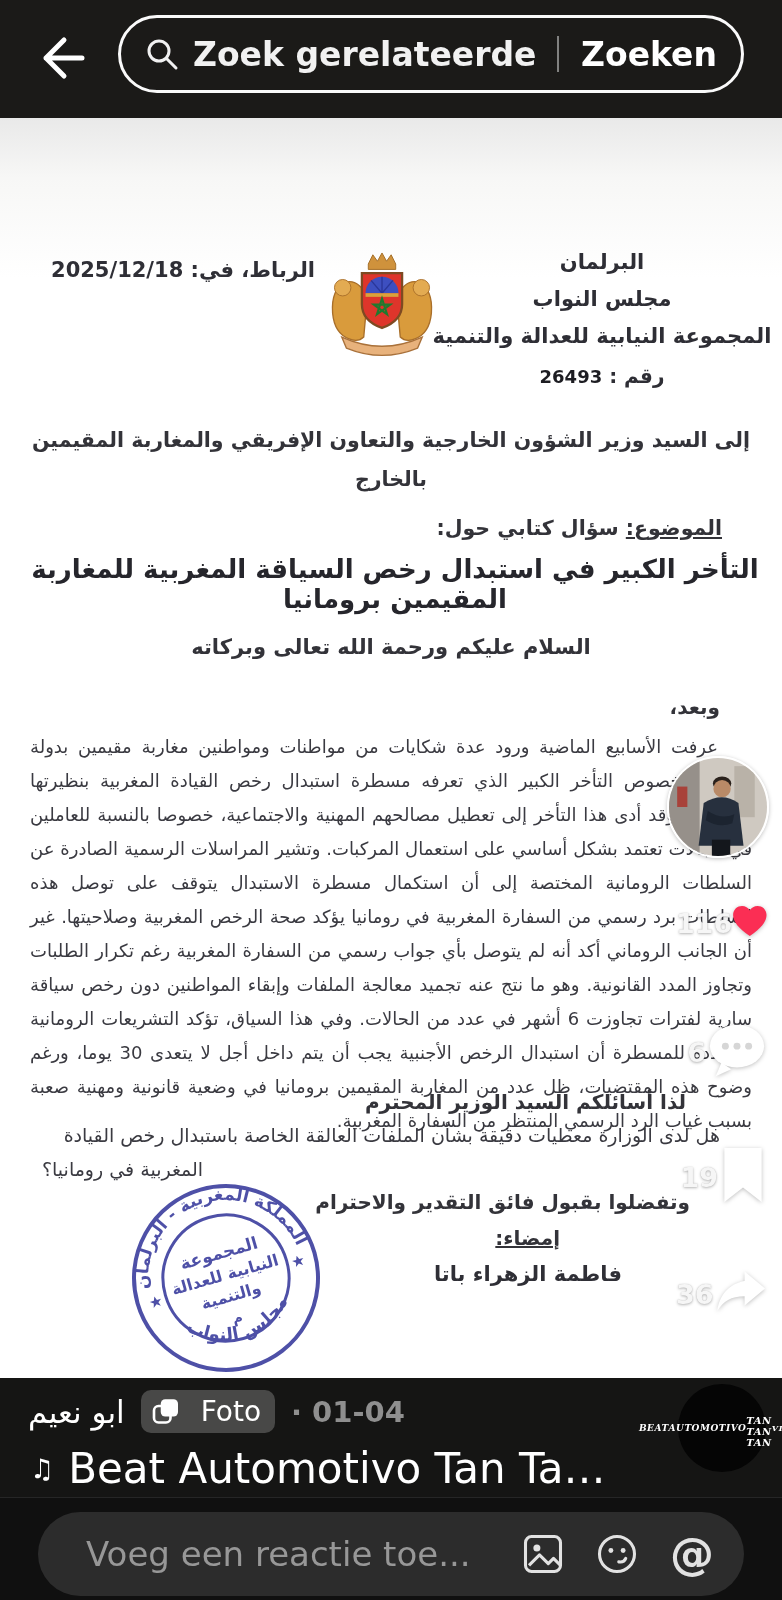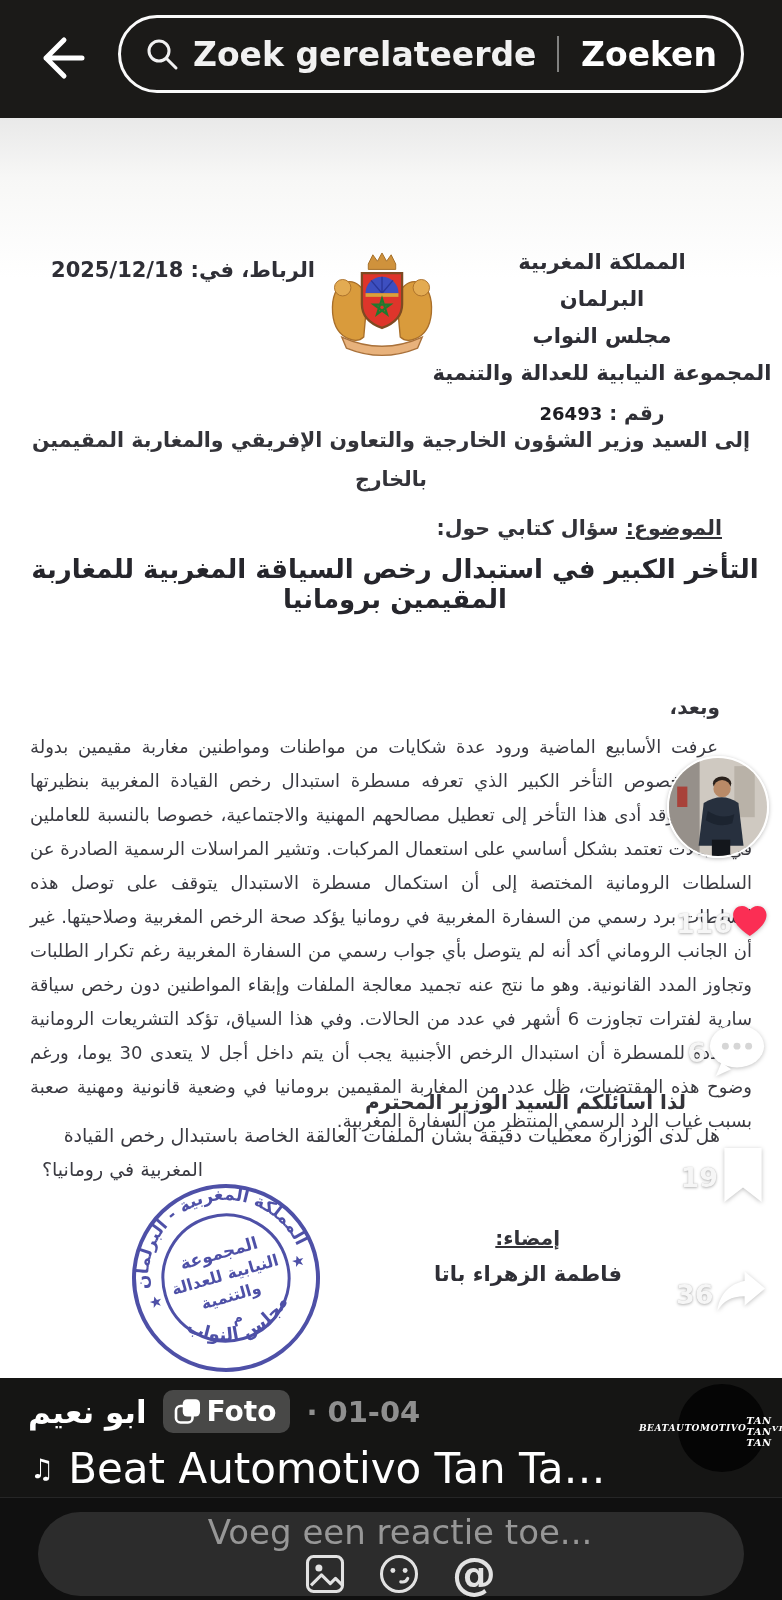--- a/index.html
+++ b/index.html
@@ -46,38 +46,38 @@
   .rail-item{position:absolute;right:14px;width:92px;display:flex;flex-direction:row;align-items:center;z-index:6;}
   .rail-count{margin-top:5px;color:#f6f6f6;font-size:27px;font-weight:bold;
               text-shadow:0 1px 3px rgba(0,0,0,.28),0 0 1px rgba(0,0,0,.2);}
   .avatar-wrap{position:absolute;right:13px;top:638px;width:98px;height:98px;border-radius:50%;overflow:hidden;
                border:2px solid #fff;box-shadow:0 1px 4px rgba(0,0,0,.25);z-index:6;cursor:pointer;}
   .ico-shadow{filter:drop-shadow(0 1px 2px rgba(0,0,0,.25));}
 
   
   .info-bar{position:absolute;top:1378px;left:0;width:782px;height:119px;background:#151514;}
   .info-row1{position:absolute;top:12px;left:28px;display:flex;align-items:center;gap:16px;}
-  .username{color:#ffffff;font-size:31px;font-weight:bold;direction:rtl;}
-  .foto-badge{display:flex;align-items:center;gap:4px;background:rgba(255,255,255,.22);border-radius:10px;
-              padding:5px 14px 5px 10px;color:#fff;font-size:28px;font-weight:bold;}
+  .username{color:#ffffff;font-size:31px;font-weight:normal;direction:rtl;}
+  .foto-badge{display:flex;align-items:center;gap:20px;background:rgba(255,255,255,.22);border-radius:10px;
+              padding:5px 14px 5px 10px;color:#fff;font-size:28px;font-weight:normal;}
   .page-ind{color:#8f8f8f;font-size:29px;font-weight:bold;display:flex;gap:10px;}
   .info-row2{position:absolute;top:66px;left:30px;display:flex;align-items:center;gap:14px;max-width:600px;}
   .music-note{color:#fff;font-size:27px;}
   .music-title{color:#fff;font-size:42px;white-space:nowrap;overflow:hidden;text-overflow:ellipsis;max-width:540px;}
   .album-art{position:absolute;right:16px;top:6px;width:88px;height:88px;border-radius:50%;background:#050505;
              display:flex;align-items:center;justify-content:center;cursor:pointer;
              font-family:"DejaVu Serif","Liberation Serif",serif;color:#fff;font-style:italic;font-weight:bold;line-height:11px;}
   .aa1,.aa2{font-size:9px;letter-spacing:.5px;}
   .aa3{font-size:10px;margin-top:6px;letter-spacing:.5px;}
   .aa4{font-size:8px;letter-spacing:1px;}
 
   
   .comment-section{position:absolute;top:1497px;left:0;width:782px;height:103px;background:#101010;border-top:1px solid #262626;}
   .comment-pill{position:absolute;top:14px;left:38px;right:38px;height:84px;background:#2c2c2c;border-radius:42px;
-                display:flex;align-items:center;box-sizing:border-box;padding:0 30px 0 48px;cursor:text;flex-direction:column;}
+                display:flex;align-items:center;box-sizing:border-box;padding:0 30px 0 48px;cursor:text;}
   .comment-ph{flex:1;color:#979797;font-size:34px;}
   .pill-icons{display:flex;align-items:center;gap:32px;}
   .at-glyph{color:#e2e2e2;font-size:44px;font-weight:bold;line-height:1;cursor:pointer;}
 </style>
 </head>
 <body>
 
 <div class="screen">
 
   <div class="top-bar">
@@ -93,21 +93,20 @@
       </svg>
       <div class="search-ph">Zoek gerelateerde cont...</div>
       <div class="pill-divider"></div>
       <div class="search-btn">Zoeken</div>
     </div>
   </div>
 
   <div class="photo">
 
     <div class="lh-lines">
-      <div>المملكة المغربية</div>
       <div>البرلمان</div>
       <div>مجلس النواب</div>
       <div>المجموعة النيابية للعدالة والتنمية</div>
       <div class="lh-num">
         <span>رقم :</span>
         <b>26493</b>
       </div>
     </div>
 
     <svg class="emblem" viewBox="0 0 140 132">
@@ -129,28 +128,30 @@
     <div class="addressee">
       <div>إلى السيد وزير الشؤون الخارجية والتعاون الإفريقي والمغاربة المقيمين بالخارج</div>
     </div>
 
     <div class="subject-row">
       <span class="u">الموضوع:</span>
       <span>سؤال كتابي حول:</span>
     </div>
     <div class="subject-title">التأخر الكبير في استبدال رخص السياقة المغربية للمغاربة المقيمين برومانيا</div>
 
+    <div class="greeting">السلام عليكم ورحمة الله تعالى وبركاته</div>
     <div class="opener">وبعد،</div>
 
     <div class="body-par">عرفت الأسابيع الماضية ورود عدة شكايات من مواطنات ومواطنين مغاربة مقيمين بدولة رومانيا، بخصوص التأخر الكبير الذي تعرفه مسطرة استبدال رخص القيادة المغربية بنظيرتها الرومانية. وقد أدى هذا التأخر إلى تعطيل مصالحهم المهنية والاجتماعية، خصوصا بالنسبة للعاملين في مجالات تعتمد بشكل أساسي على استعمال المركبات. وتشير المراسلات الرسمية الصادرة عن السلطات الرومانية المختصة إلى أن استكمال مسطرة الاستبدال يتوقف على توصل هذه السلطات برد رسمي من السفارة المغربية في رومانيا يؤكد صحة الرخص المغربية وصلاحيتها. غير أن الجانب الروماني أكد أنه لم يتوصل بأي جواب رسمي من السفارة المغربية رغم تكرار الطلبات وتجاوز المدد القانونية. وهو ما نتج عنه تجميد معالجة الملفات وإبقاء المواطنين دون رخص سياقة سارية لفترات تجاوزت 6 أشهر في عدد من الحالات. وفي هذا السياق، تؤكد التشريعات الرومانية المحددة للمسطرة أن استبدال الرخص الأجنبية يجب أن يتم داخل أجل لا يتعدى 30 يوما، ورغم وضوح هذه المقتضيات، ظل عدد من المغاربة المقيمين برومانيا في وضعية قانونية ومهنية صعبة بسبب غياب الرد الرسمي المنتظر من السفارة المغربية.</div>
 
     <div class="q-intro">لذا أسائلكم السيد الوزير المحترم</div>
     <div class="q1">هل لدى الوزارة معطيات دقيقة بشأن الملفات العالقة الخاصة باستبدال رخص القيادة</div>
     <div class="q2">المغربية في رومانيا؟</div>
 
+    <div class="closing">وتفضلوا بقبول فائق التقدير والاحترام</div>
     <div class="sig-label">إمضاء:</div>
     <div class="signatory">فاطمة الزهراء باتا</div>
 
     <svg class="stamp" viewBox="0 0 196 196">
       <circle cx="98" cy="98" r="92" fill="none" stroke="#3b3e9e" stroke-width="4"></circle>
       <circle cx="98" cy="98" r="63" fill="none" stroke="#3b3e9e" stroke-width="3"></circle>
       <defs>
         <path id="arcTop" d="M20,98 A78,78 0 0 1 176,98" fill="none"></path>
         <path id="arcBot" d="M30,112 A72,72 0 0 0 166,112" fill="none"></path>
       </defs>

